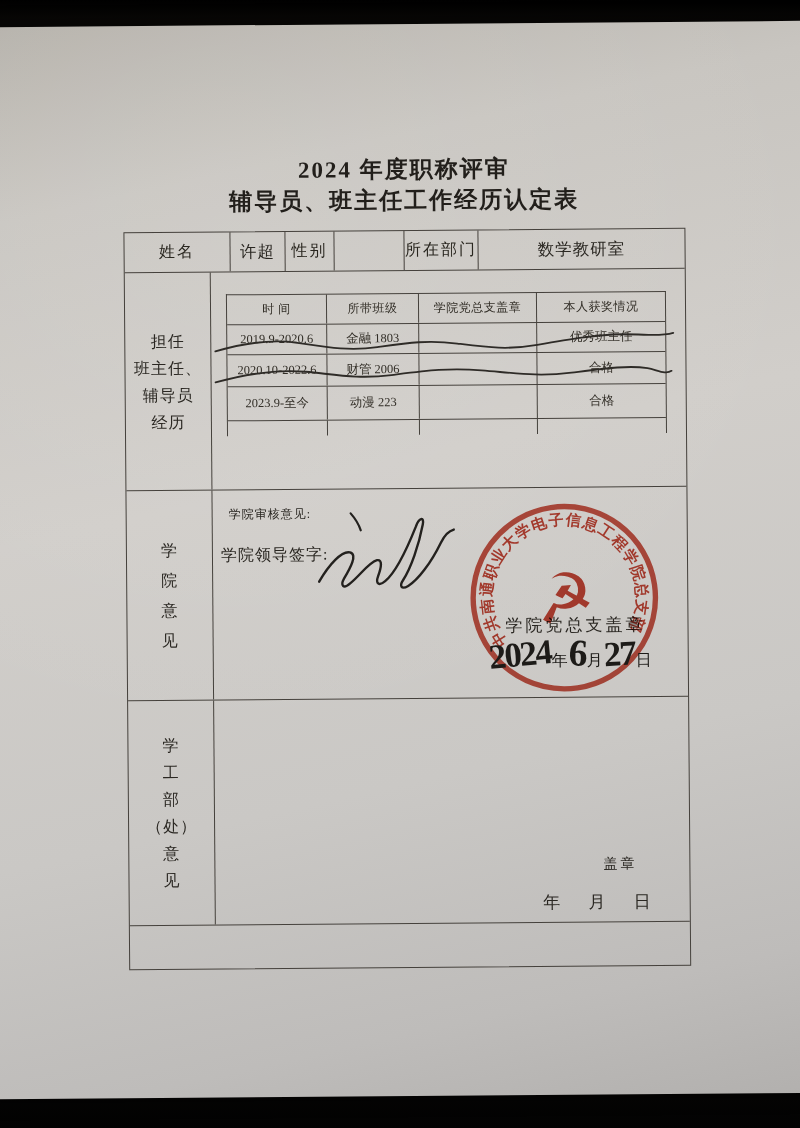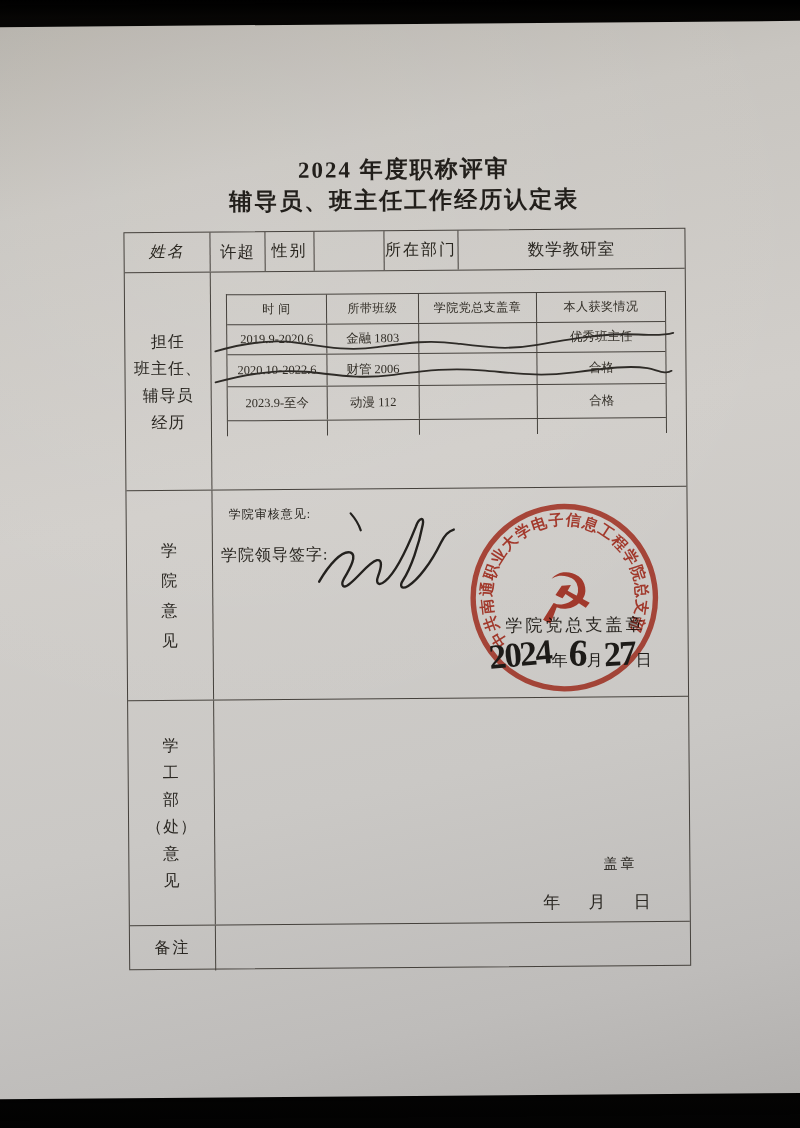--- a/index.html
+++ b/index.html
@@ -21,21 +21,21 @@
   .form-table{
     position:absolute;left:140px;top:206px;width:562px;height:738px;
     border:1.6px solid #45413c;box-sizing:border-box;color:#2a2722;
   }
   .row{display:flex;box-sizing:border-box;border-bottom:1.4px solid #45413c;}
   .row:last-child{border-bottom:none;}
   .cell{box-sizing:border-box;border-right:1.2px solid #45413c;position:relative;}
   .cell:last-child{border-right:none;}
   .center{display:flex;align-items:center;justify-content:center;}
   .info-row{height:40px;}
-  .c-w1{width:86px;font-style:italic;} .c-w2{width:55px;font-family:Liberation Mono, monospace;} .c-w3{width:49px;} .c-w4{width:70px;} .c-w5{width:74px;} .c-w6{flex:1;}
+  .c-w1{width:106px;} .c-w2{width:55px;font-family:Liberation Mono, monospace;} .c-w3{width:49px;} .c-w4{width:70px;} .c-w5{width:74px;} .c-w6{flex:1;}
   .lab{font-size:16px;letter-spacing:2px;color:#29261f;}
   .val{font-size:16.5px;letter-spacing:1px;}
   .exp-row{height:218px;}
   .op-row{height:210px;}
   .sa-row{height:225px;}
   .rm-row{height:45px;}
   .label-col{width:86px;}
   .vlines{white-space:pre-line;text-align:center;font-size:16px;line-height:27px;letter-spacing:1px;}
   .content{flex:1;position:relative;}
   
@@ -112,21 +112,21 @@
             <div class="icell ic-self">优秀班主任</div>
           </div>
           <div class="irow ir2">
             <div class="icell ic-time">2020.10-2022.6</div>
             <div class="icell ic-class">财管 2006</div>
             <div class="icell ic-award"></div>
             <div class="icell ic-self">合格</div>
           </div>
           <div class="irow ir3">
             <div class="icell ic-time">2023.9-至今</div>
-            <div class="icell ic-class">动漫 112</div>
+            <div class="icell ic-class">动漫 223</div>
             <div class="icell ic-award"></div>
             <div class="icell ic-self">合格</div>
           </div>
           <div class="irow istub">
             <div class="icell ic-time"></div>
             <div class="icell ic-class"></div>
             <div class="icell ic-award"></div>
             <div class="icell ic-self"></div>
           </div>
           <svg class="wave-overlay" viewBox="0 0 466 110" xmlns="http://www.w3.org/2000/svg">
@@ -180,18 +180,17 @@
 意
 见</div>
       </div>
       <div class="cell content">
         <div class="sa-stamp">盖章</div>
         <div class="sa-date">年 月 日</div>
       </div>
     </div>
 
     <div class="row rm-row">
-      <div class="cell label-col center rm-lab">备注</div>
       <div class="cell content"></div>
     </div>
 
   </div>
 </div>
 
 </body></html>

